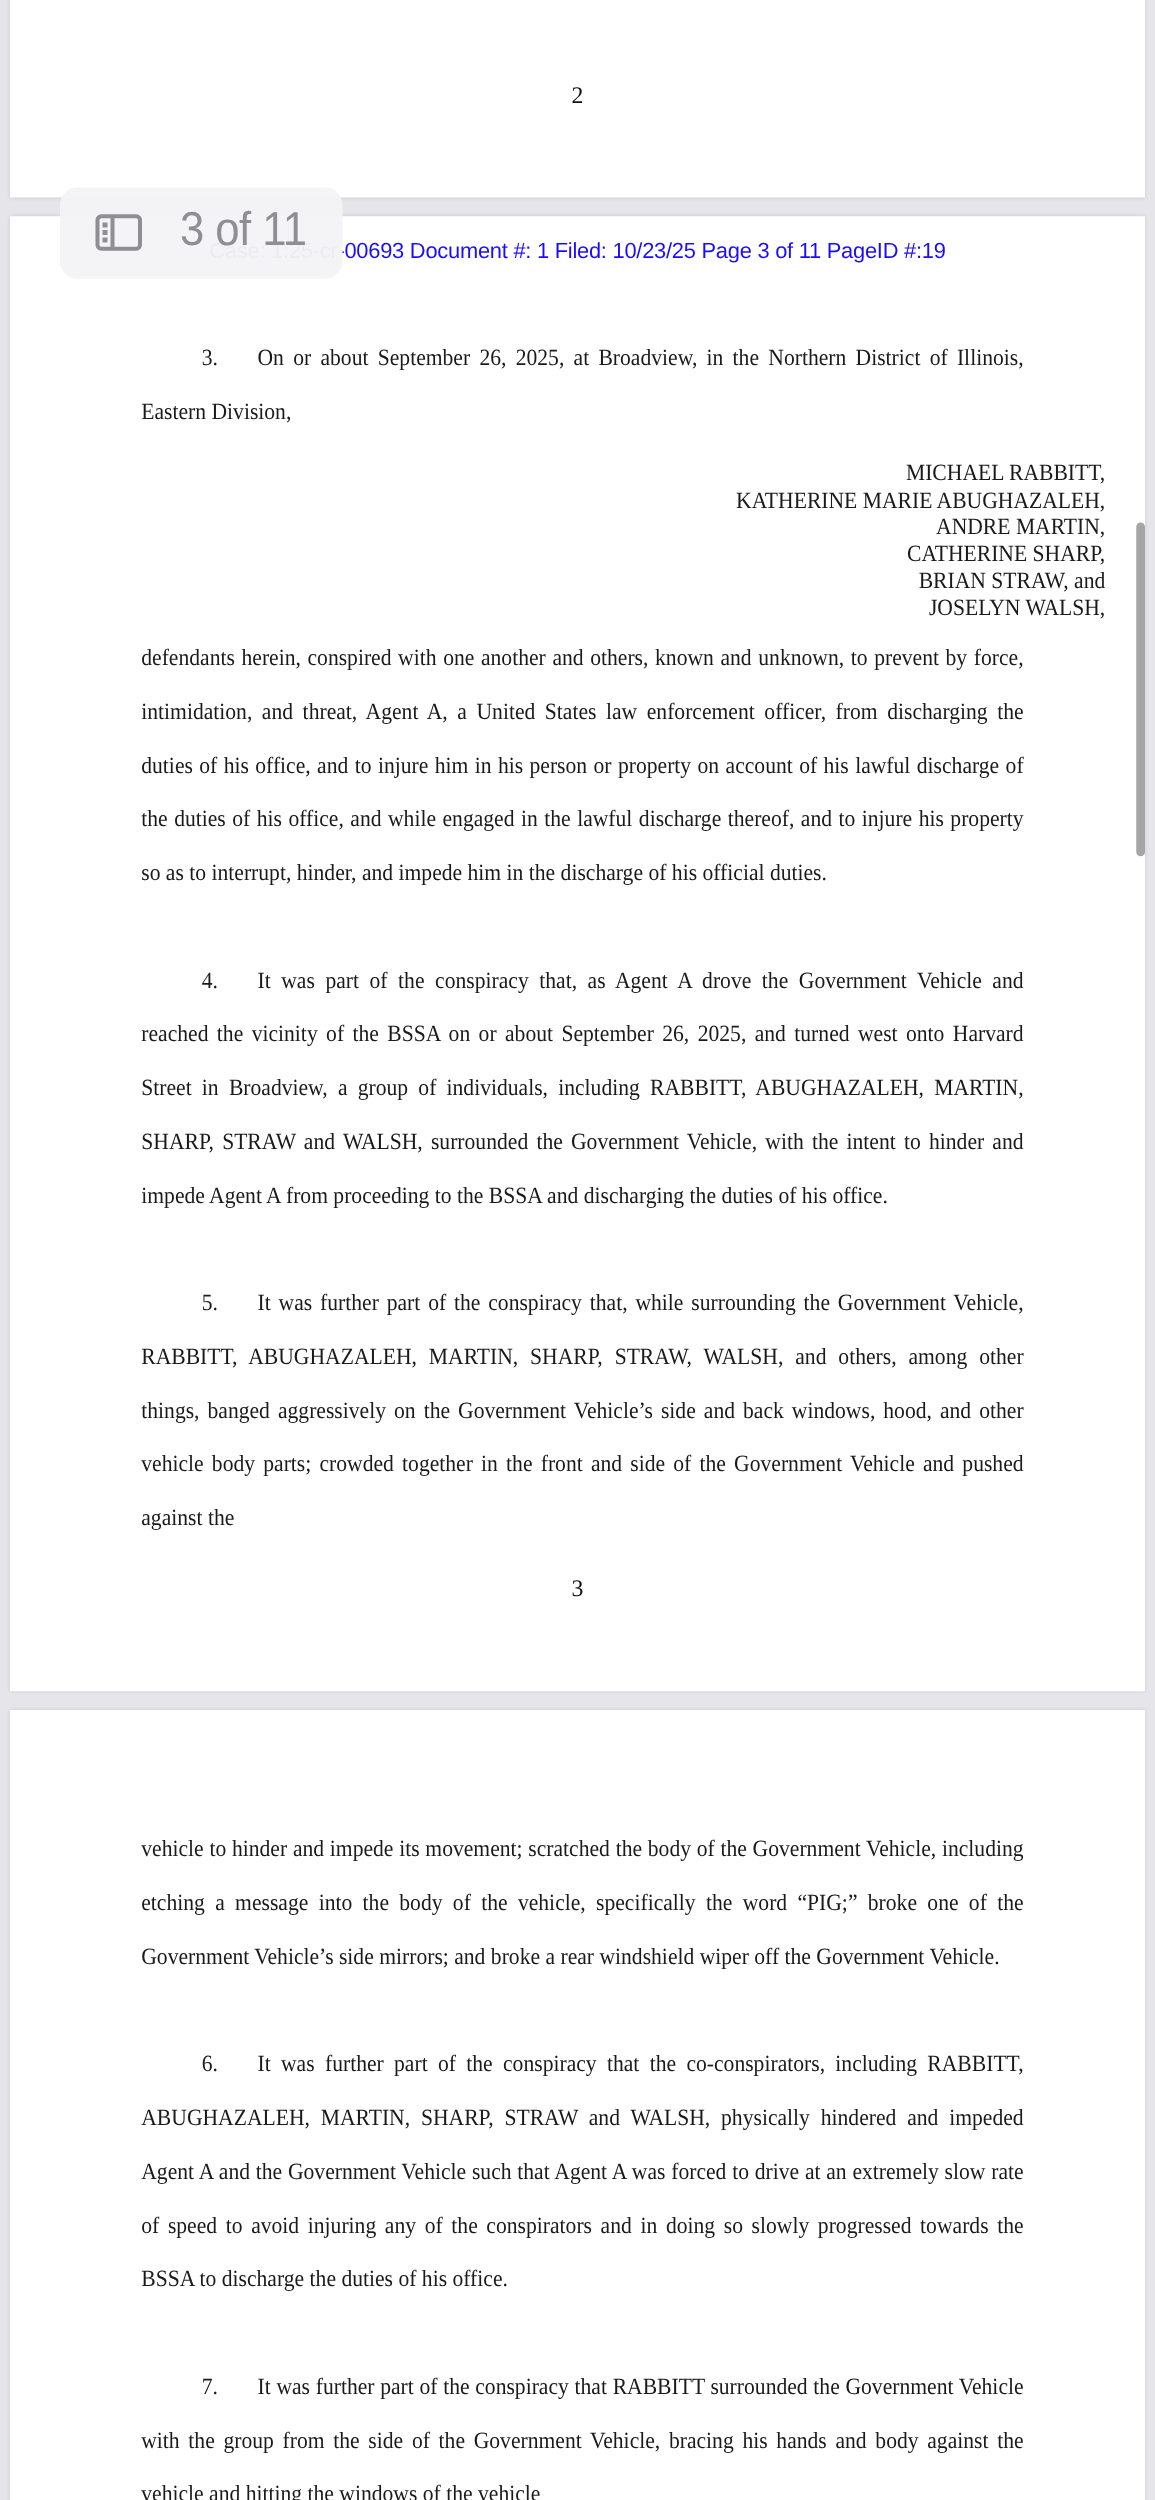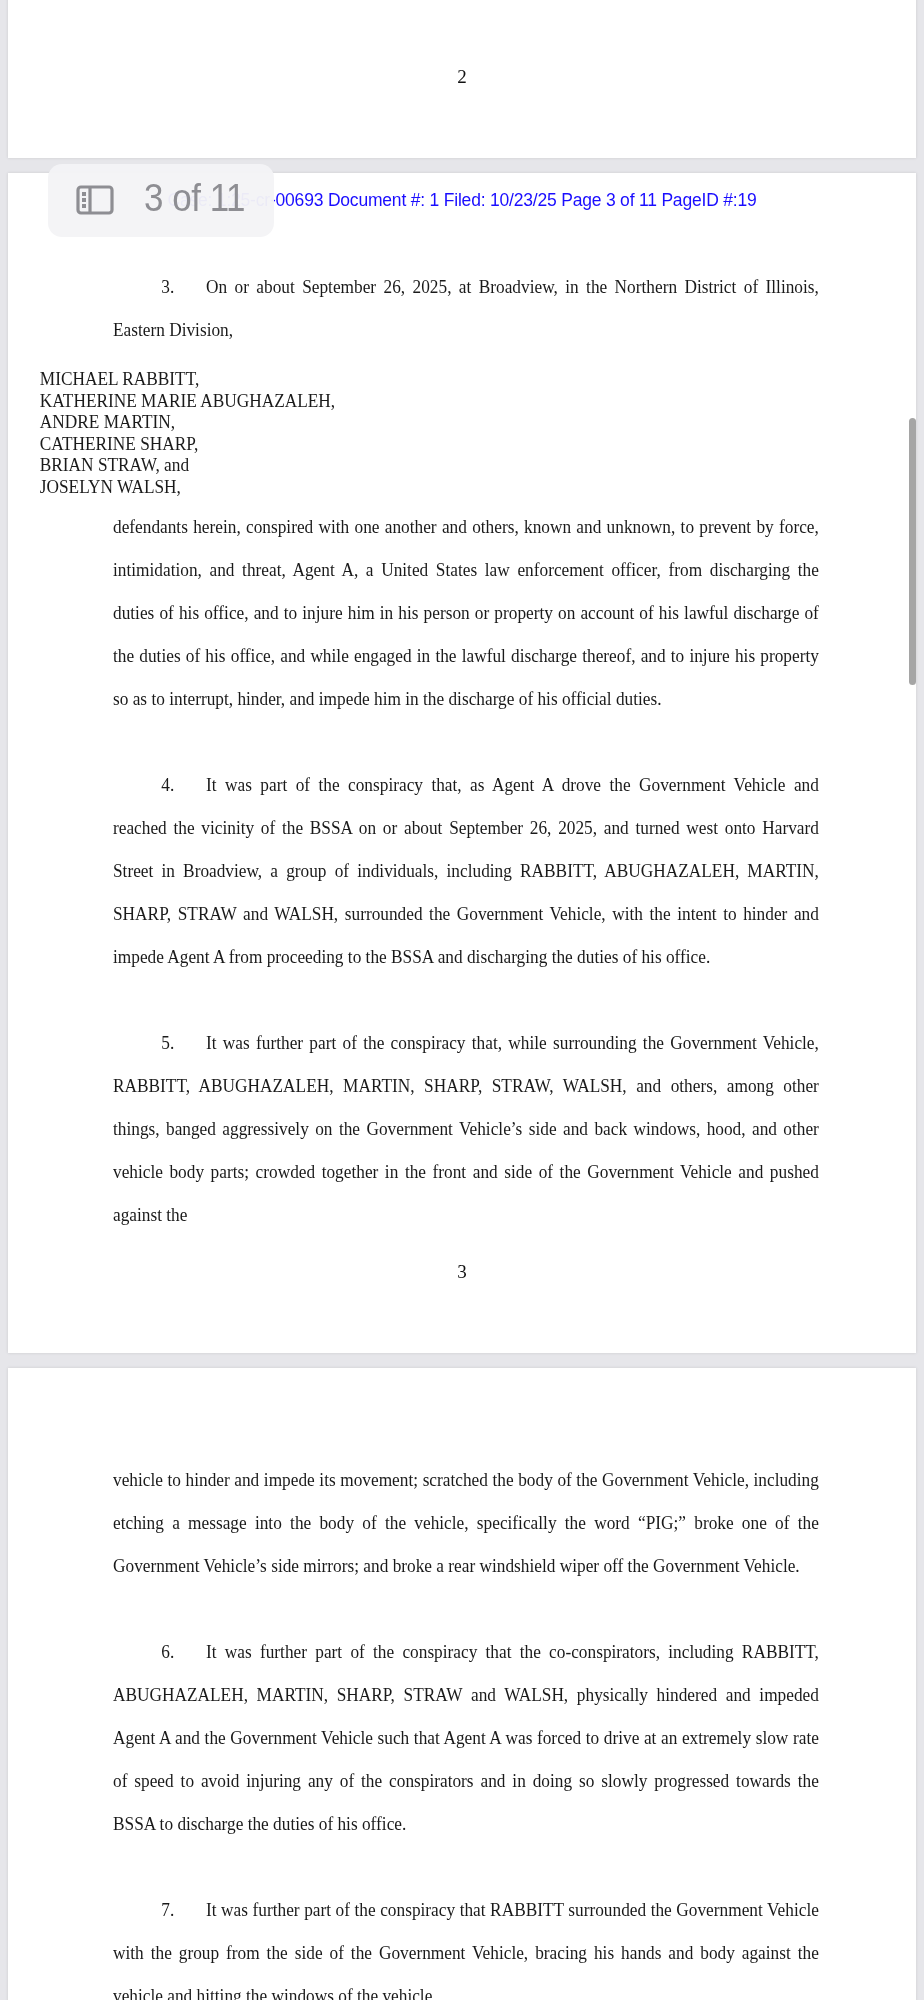--- a/index.html
+++ b/index.html
@@ -31,27 +31,27 @@
     position: absolute; left: 105px; width: 706px;
     font-size: 18.6px; color: #1a1a1a;
     line-height: 43px;
     text-align: justify;
     transform: scaleX(0.93); transform-origin: left top;
     width: 759px;
   }
   .body-text p { margin: 0; }
   .para-num { display: inline-block; width: 100px; padding-left: 52px; box-sizing: border-box; }
   .names {
-    position: absolute; left: 0; right: 0; text-align: left;
+    position: absolute; left: 0; right: 0; text-align: right;
     font-size: 18.6px; line-height: 21.5px; color: #1a1a1a;
   }
   .names div { transform: scaleX(0.93); }
 
   .page-badge {
-    position: absolute; left: 48px; top: 164px; width: 226px; height: 73px;
+    position: absolute; left: 48px; top: 150px; width: 226px; height: 73px;
     background: rgba(244,244,246,0.96);
     border-radius: 14px;
     display: flex; align-items: center;
     z-index: 10;
   }
   .page-badge .icon {
     position: absolute; left: 28px; top: 21px; width: 38px; height: 30px;
   }
   .page-badge .badge-text {
     position: absolute; left: 96px; top: 13px;

